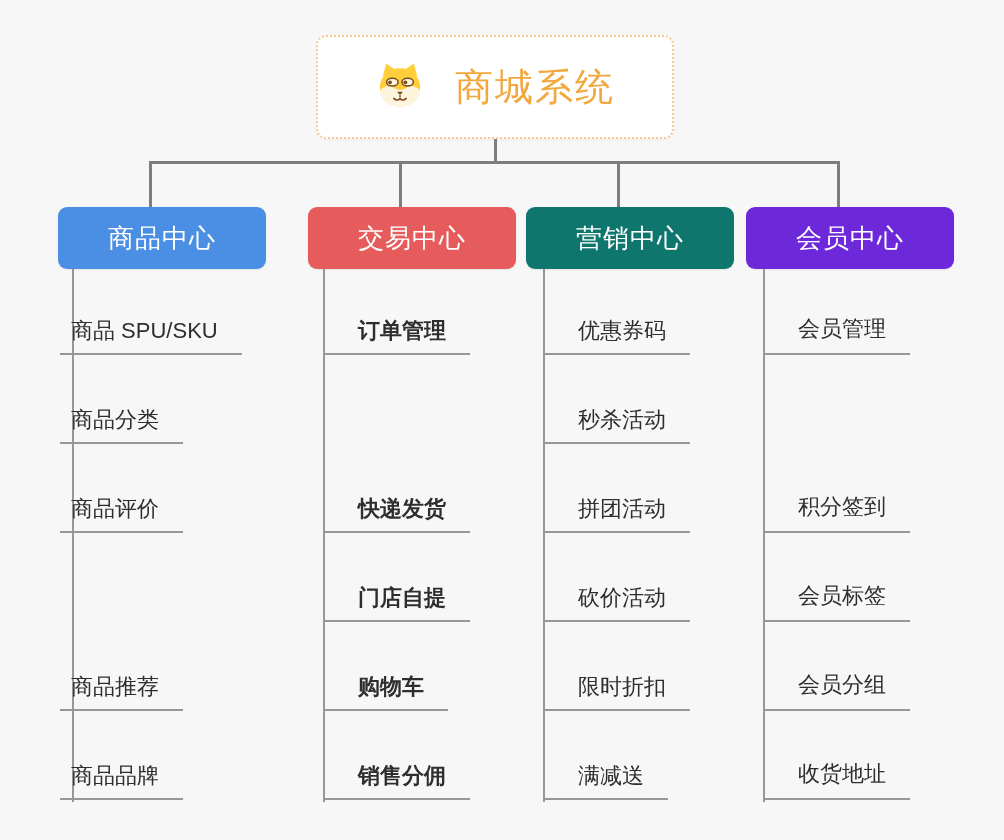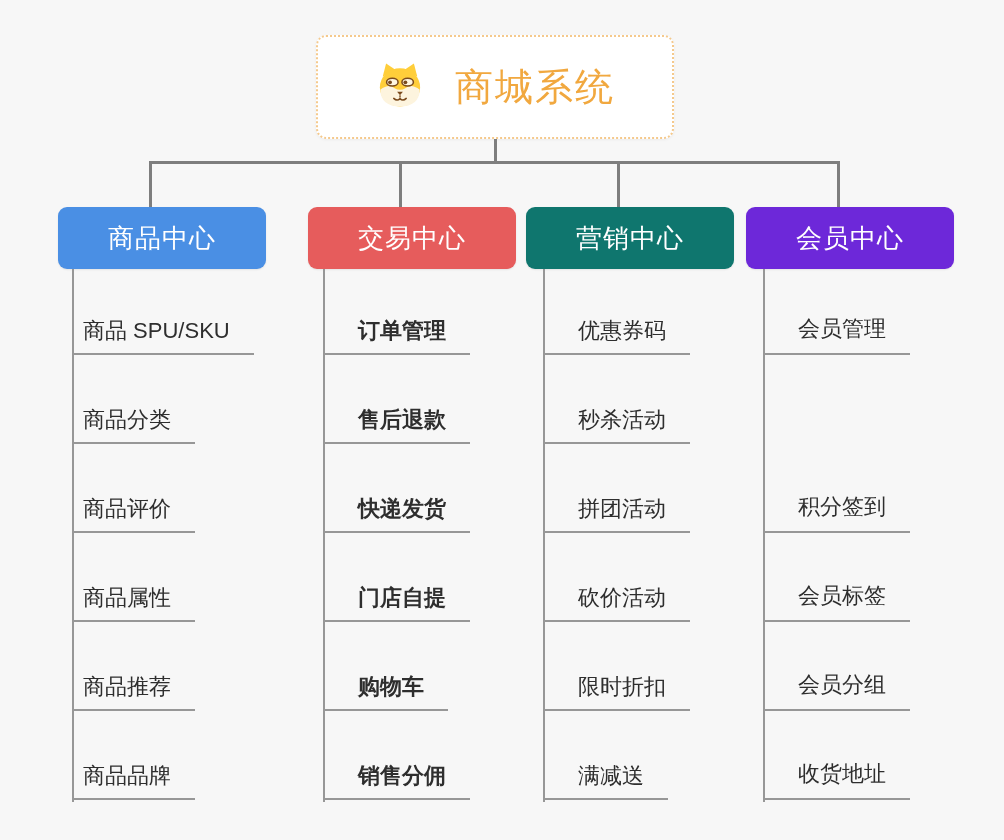--- a/index.html
+++ b/index.html
@@ -66,21 +66,21 @@
   
   .leaf {
     position:absolute;
     height:44px;
     display:flex; align-items:flex-end;
     padding:0 24px 7px 35px;
     border-bottom:2px solid #979797;
     font-size:22px; color:#2e2e2e;
     white-space:nowrap;
   }
-  .col-0 { left:72px;padding-left:11px;  }
+  .col-0 { left:60px;padding-left:11px;  }
   .col-1 { left:323px;font-weight:bold; }
   .col-2 { left:543px;justify-content:flex-end; }
   .col-3 { left:763px;align-items:center; }
   .row-0 { top:311px; }
   .row-1 { top:400px; }
   .row-2 { top:489px; }
   .row-3 { top:578px; }
   .row-4 { top:667px; }
   .row-5 { top:756px; }
 </style>
@@ -135,36 +135,30 @@
 
   <div class="leaf col-0 row-0">
       <span>商品 SPU/SKU</span>
     </div>
   <div class="leaf col-0 row-1">
       <span>商品分类</span>
     </div>
   <div class="leaf col-0 row-2">
       <span>商品评价</span>
     </div>
-  <div class="leaf col-0 row-3">
-      <span>商品属性</span>
-    </div>
   <div class="leaf col-0 row-4">
       <span>商品推荐</span>
     </div>
   <div class="leaf col-0 row-5">
       <span>商品品牌</span>
     </div>
 
   <div class="leaf col-1 row-0">
       <span>订单管理</span>
     </div>
-  <div class="leaf col-1 row-1">
-      <span>售后退款</span>
-    </div>
   <div class="leaf col-1 row-2">
       <span>快递发货</span>
     </div>
   <div class="leaf col-1 row-3">
       <span>门店自提</span>
     </div>
   <div class="leaf col-1 row-4">
       <span>购物车</span>
     </div>
   <div class="leaf col-1 row-5">

